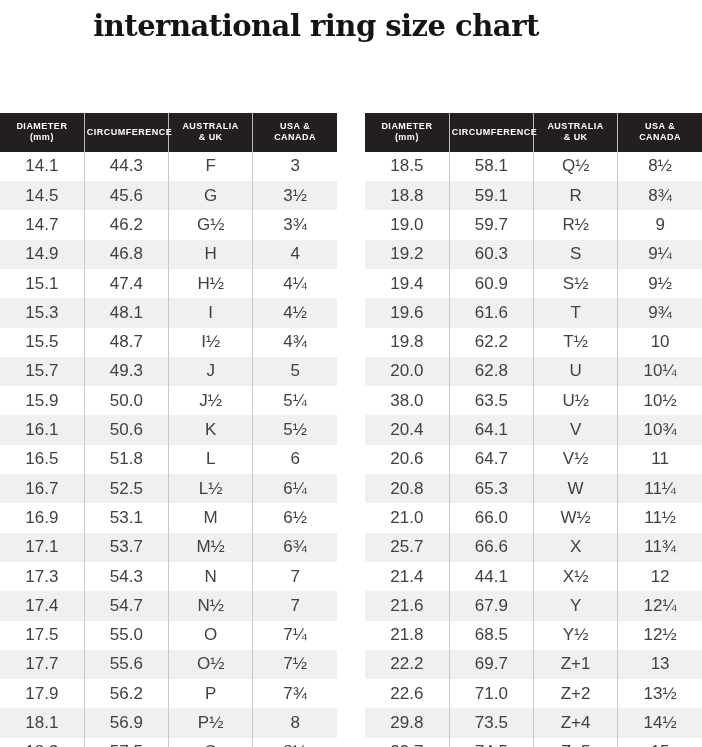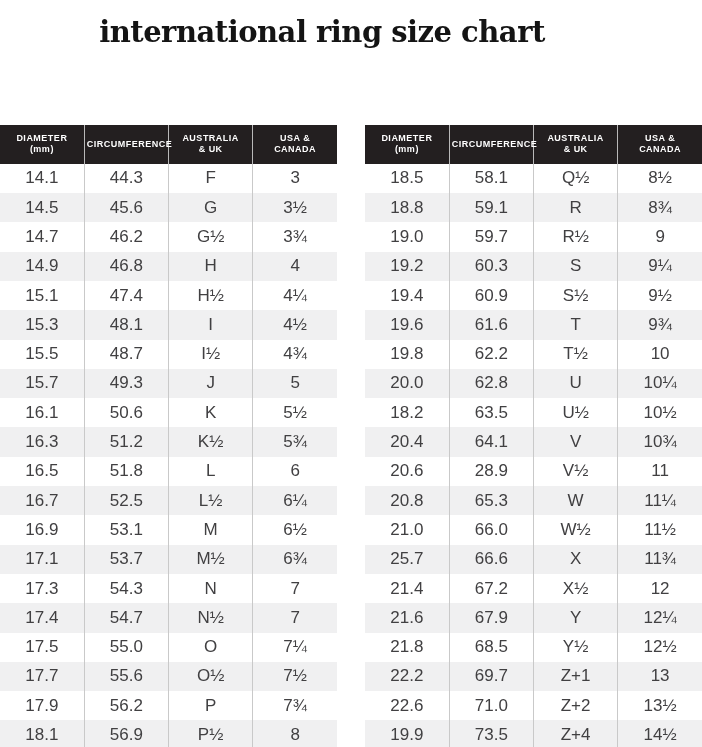--- a/index.html
+++ b/index.html
@@ -10,21 +10,21 @@
     height: 747px;
     background: #ffffff;
     overflow: hidden;
     font-family: "Liberation Sans", sans-serif;
   }
   .page {
     width: 702px;
     height: 747px;
   }
   .title {
-    margin: 16px;
+    margin: 10px;
     width: 612px;
     height: 33px;
     text-align: center;
     font-family: "DejaVu Serif", serif;
     font-weight: bold;
     font-size: 29px;
     line-height: 32px;
     letter-spacing: -0.5px;
     color: #141414;
     white-space: nowrap;
@@ -159,30 +159,30 @@
               <td>I½</td>
               <td>4¾</td>
             </tr>
             <tr>
               <td>15.7</td>
               <td>49.3</td>
               <td>J</td>
               <td>5</td>
             </tr>
             <tr>
+              <td>15.9</td>
+              <td>50.0</td>
+              <td>J½</td>
+              <td>5¼</td>
+            </tr>
+            <tr>
               <td>16.1</td>
               <td>50.6</td>
               <td>K</td>
               <td>5½</td>
-            </tr>
-            <tr>
-              <td>16.3</td>
-              <td>51.2</td>
-              <td>K½</td>
-              <td>5¾</td>
             </tr>
             <tr>
               <td>16.5</td>
               <td>51.8</td>
               <td>L</td>
               <td>6</td>
             </tr>
             <tr>
               <td>16.7</td>
               <td>52.5</td>
@@ -313,34 +313,34 @@
               <td>T½</td>
               <td>10</td>
             </tr>
             <tr>
               <td>20.0</td>
               <td>62.8</td>
               <td>U</td>
               <td>10¼</td>
             </tr>
             <tr>
-              <td>18.2</td>
+              <td>38.0</td>
               <td>63.5</td>
               <td>U½</td>
               <td>10½</td>
             </tr>
             <tr>
               <td>20.4</td>
               <td>64.1</td>
               <td>V</td>
               <td>10¾</td>
             </tr>
             <tr>
               <td>20.6</td>
-              <td>28.9</td>
+              <td>64.7</td>
               <td>V½</td>
               <td>11</td>
             </tr>
             <tr>
               <td>20.8</td>
               <td>65.3</td>
               <td>W</td>
               <td>11¼</td>
             </tr>
             <tr>
@@ -350,21 +350,21 @@
               <td>11½</td>
             </tr>
             <tr>
               <td>25.7</td>
               <td>66.6</td>
               <td>X</td>
               <td>11¾</td>
             </tr>
             <tr>
               <td>21.4</td>
-              <td>67.2</td>
+              <td>44.1</td>
               <td>X½</td>
               <td>12</td>
             </tr>
             <tr>
               <td>21.6</td>
               <td>67.9</td>
               <td>Y</td>
               <td>12¼</td>
             </tr>
             <tr>
@@ -379,21 +379,21 @@
               <td>Z+1</td>
               <td>13</td>
             </tr>
             <tr>
               <td>22.6</td>
               <td>71.0</td>
               <td>Z+2</td>
               <td>13½</td>
             </tr>
             <tr>
-              <td>19.9</td>
+              <td>29.8</td>
               <td>73.5</td>
               <td>Z+4</td>
               <td>14½</td>
             </tr>
             <tr>
               <td>23.7</td>
               <td>74.5</td>
               <td>Z+5</td>
               <td>15</td>
             </tr>

